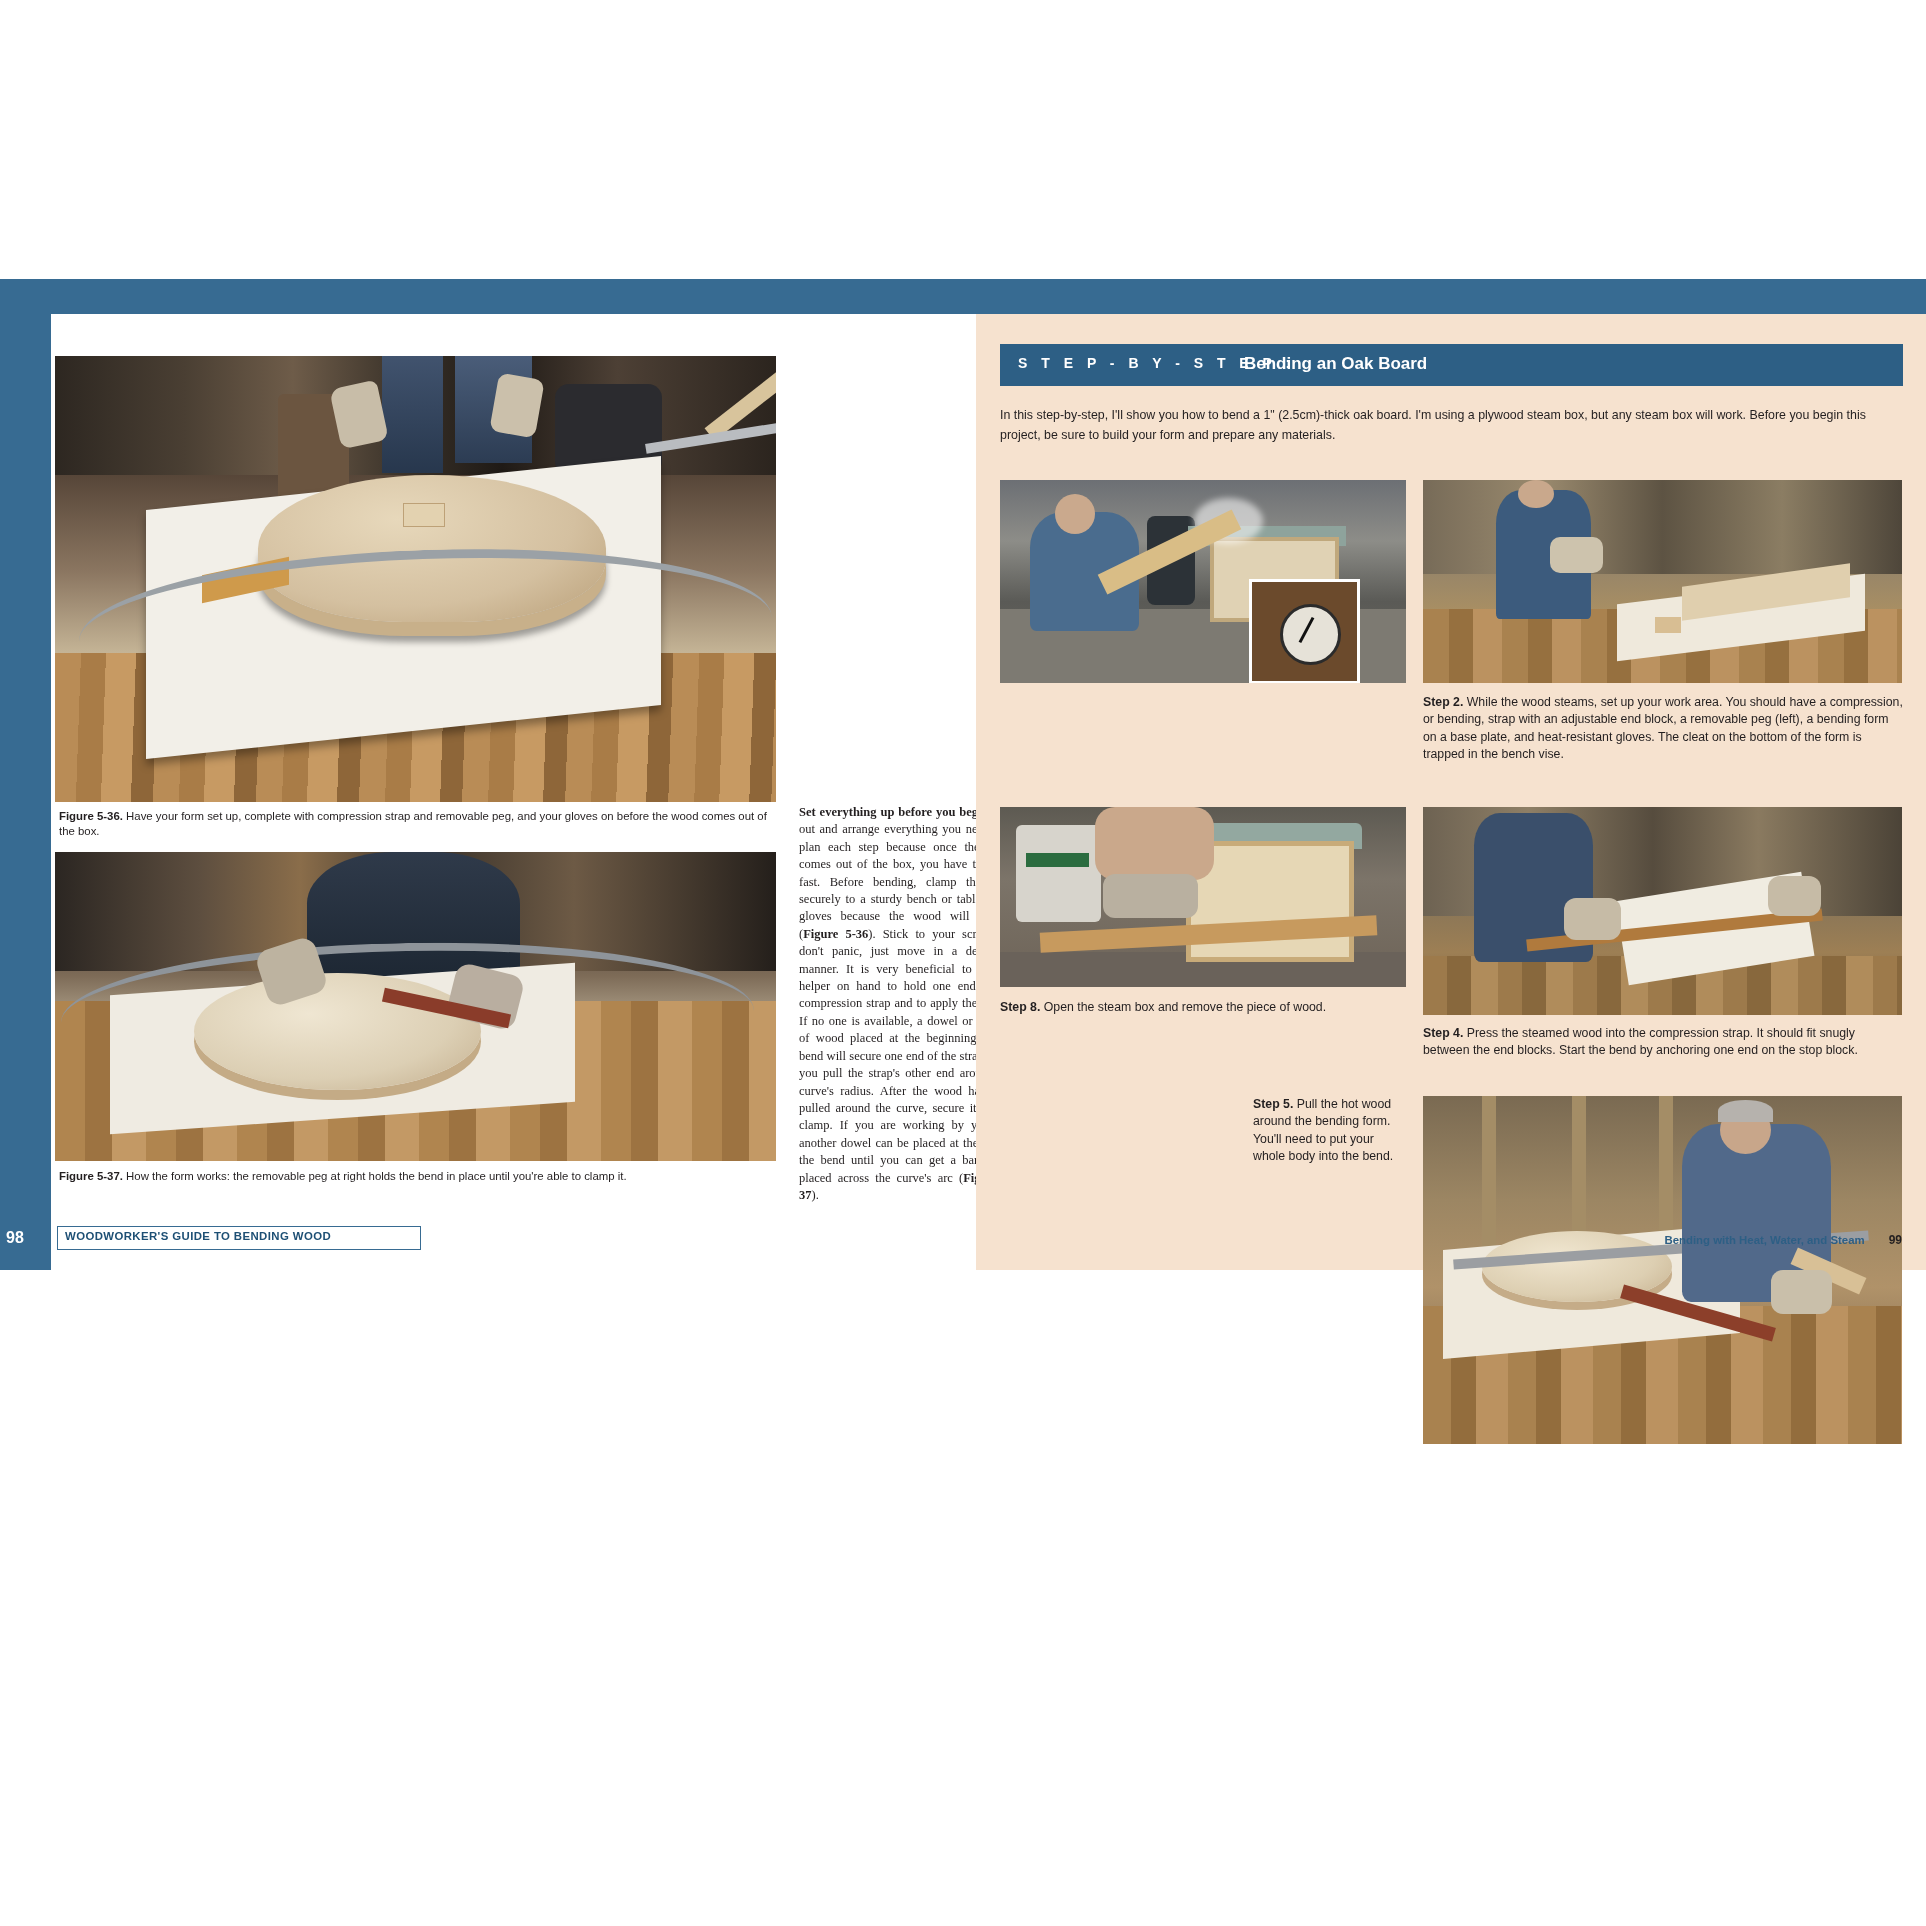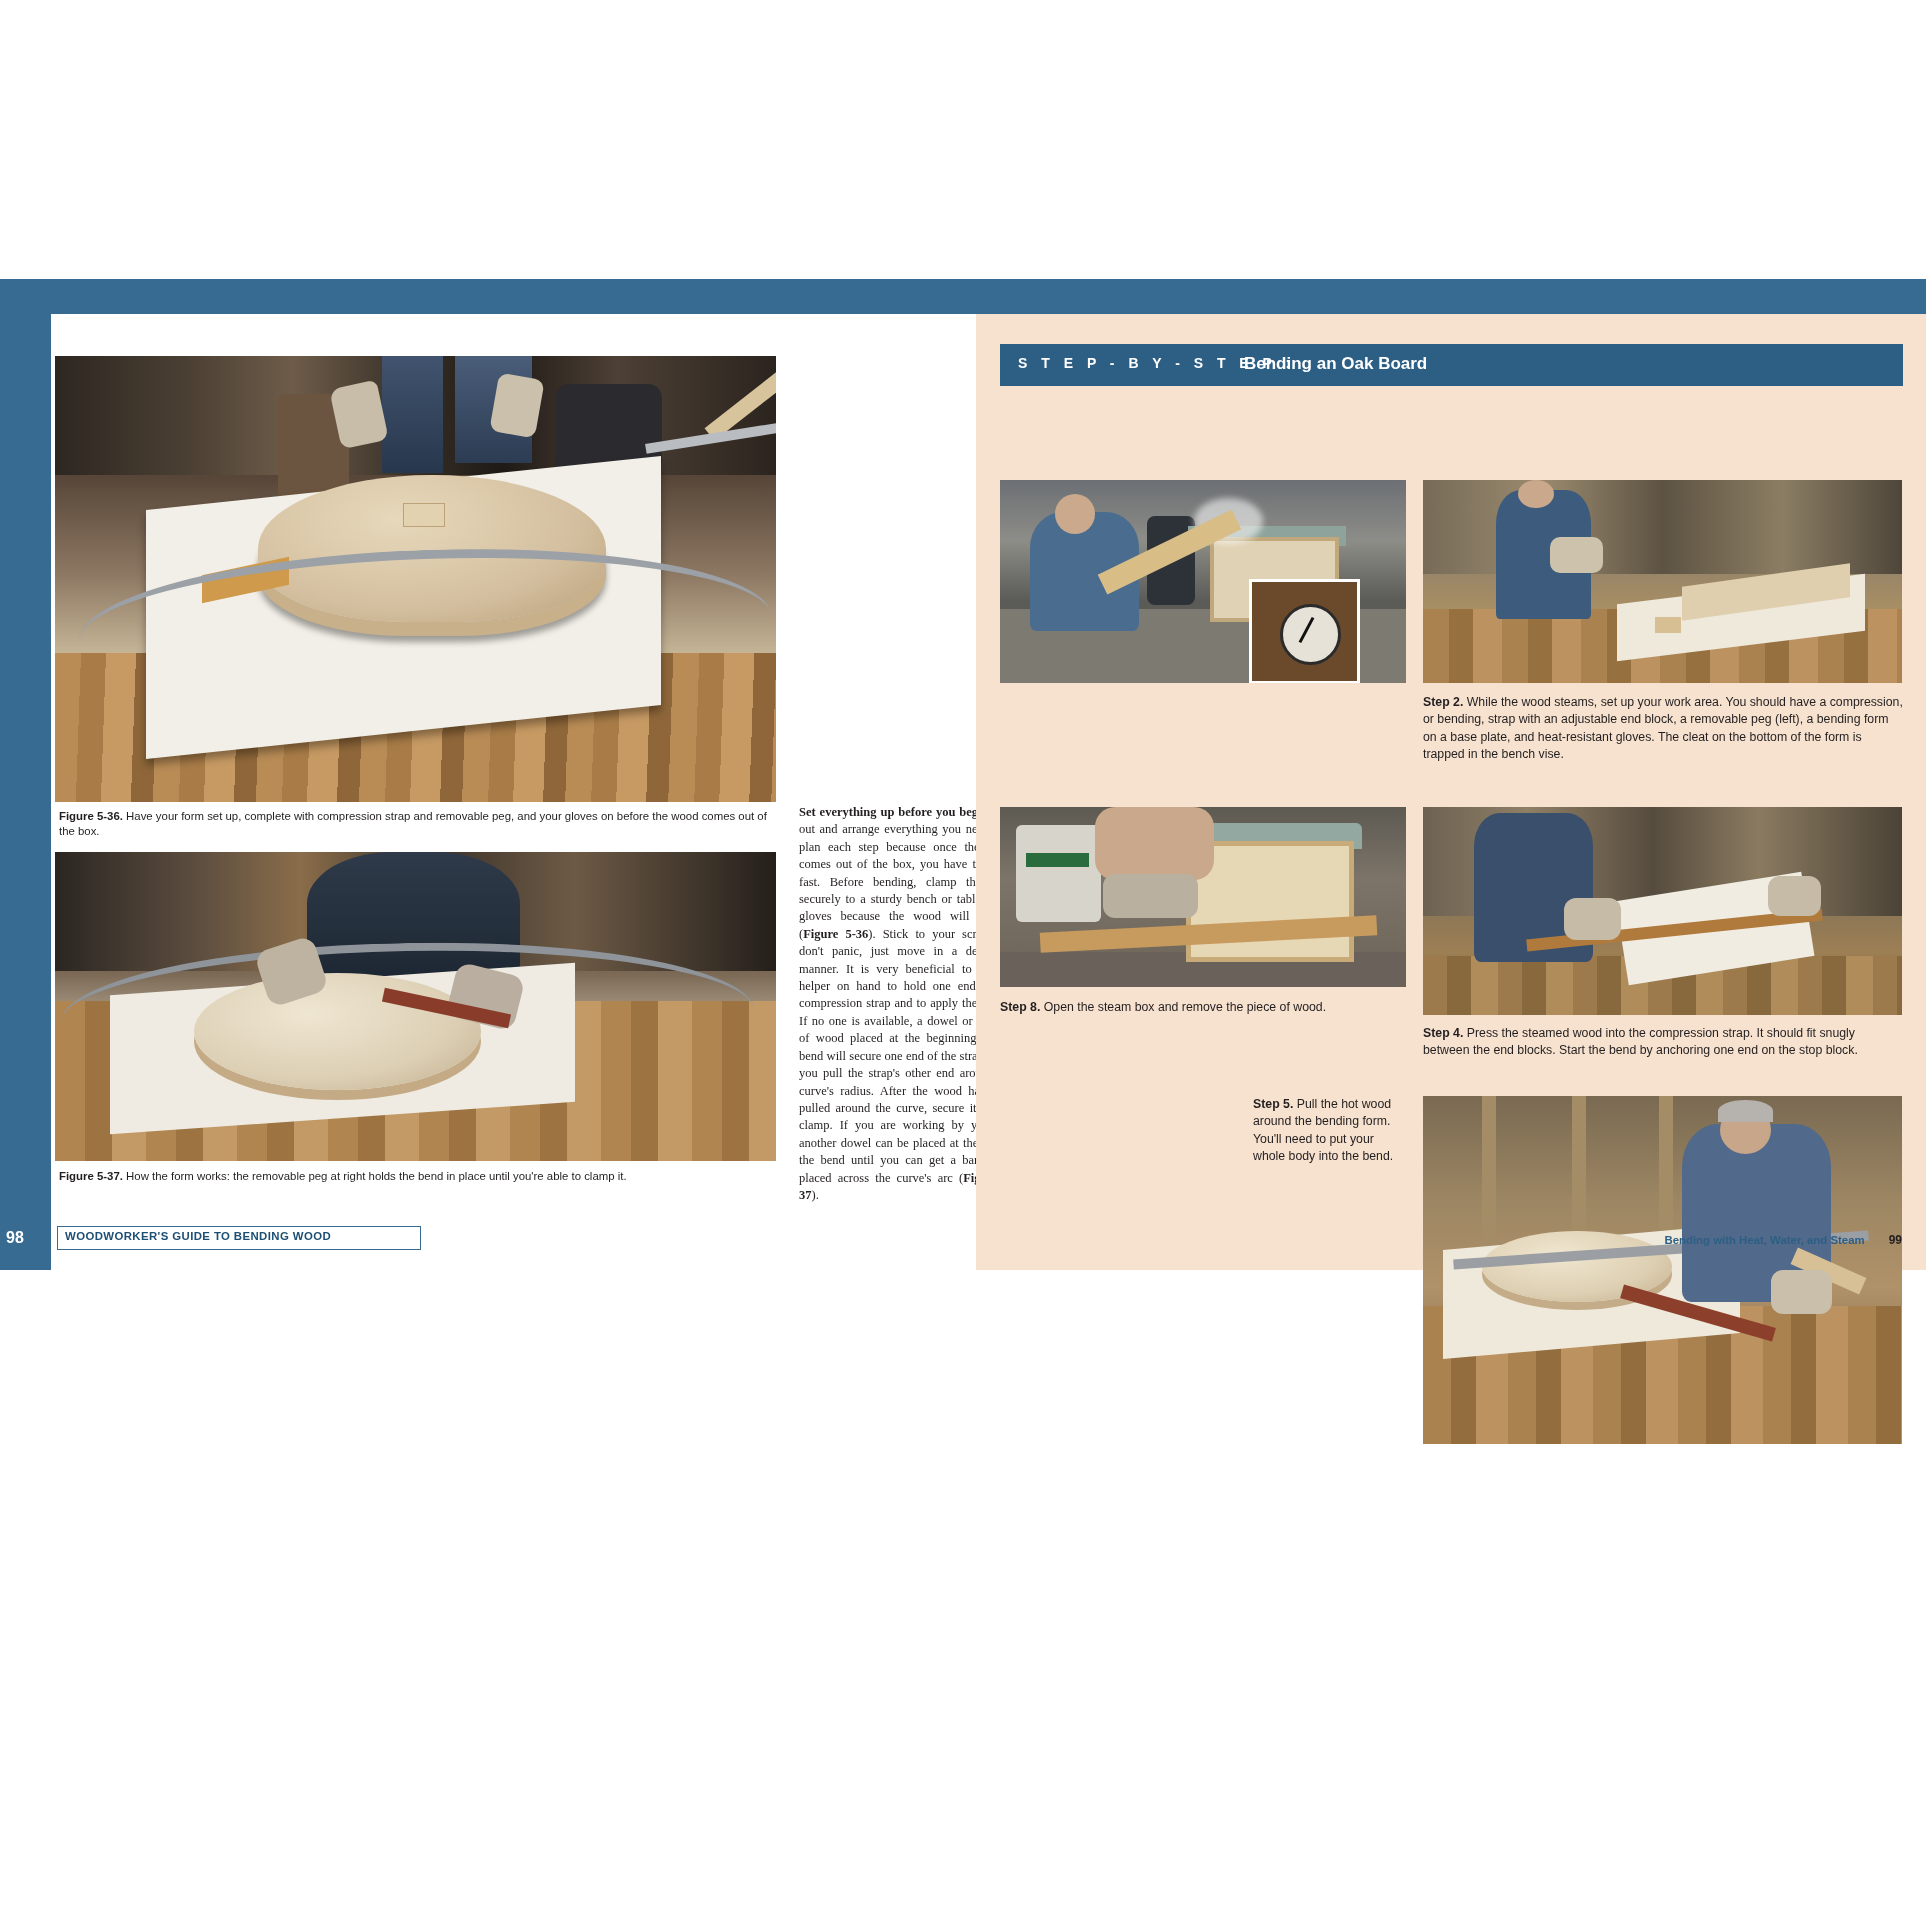--- a/index.html
+++ b/index.html
@@ -441,20 +441,21 @@
     </div>
   </div>
 
   <div class="page-right">
 
     <div class="sbs-bar">
       <span class="lbl">S T E P - B Y - S T E P :</span>
       <span class="ttl">Bending an Oak Board</span>
     </div>
 
+    <div class="intro">In this step-by-step, I'll show you how to bend a 1" (2.5cm)-thick oak board. I'm using a plywood steam box, but any steam box will work. Before you begin this project, be sure to build your form and prepare any materials.</div>
 
     <div class="ph ph1">
       <div class="floor"></div>
       <div class="vac"></div>
       <div class="boxtop"></div>
       <div class="box"></div>
       <div class="steam"></div>
       <div class="man"></div>
       <div class="head"></div>
       <div class="board"></div>

